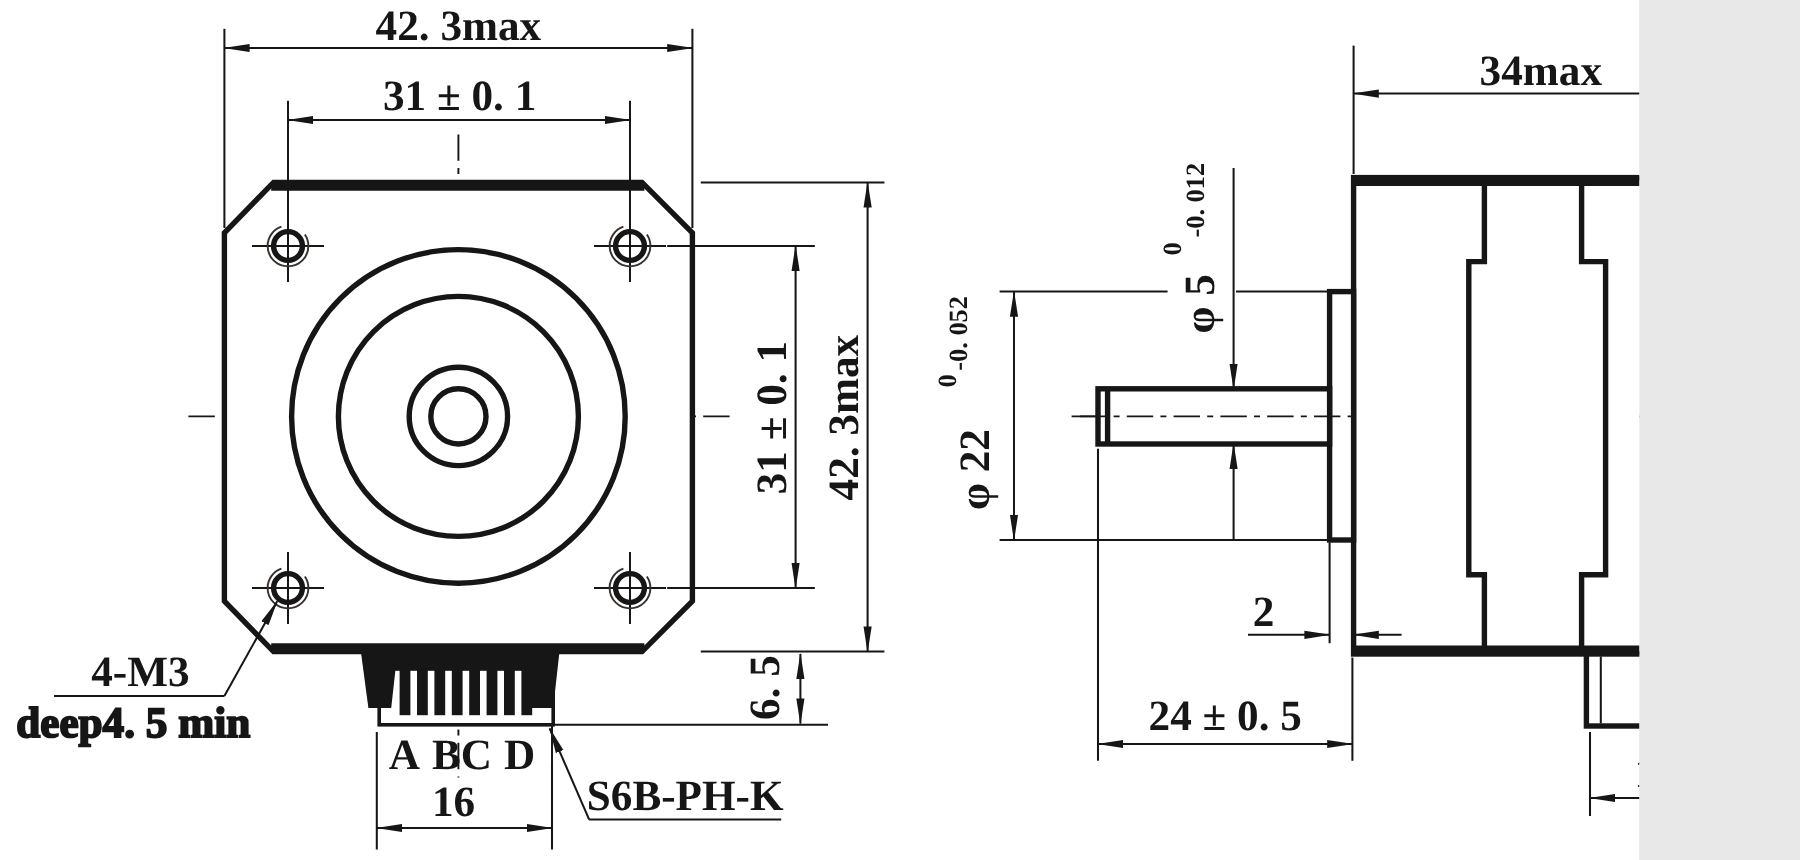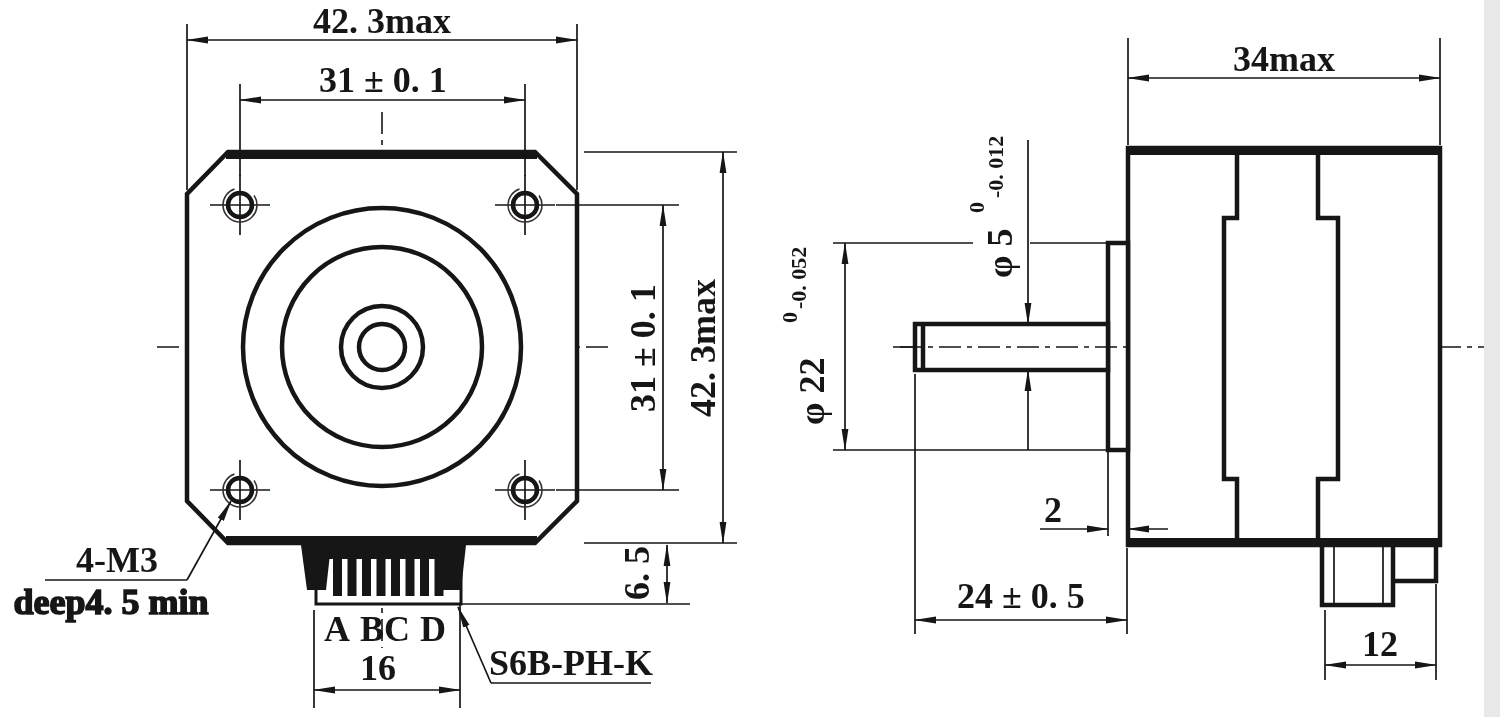--- a/index.html
+++ b/index.html
@@ -1,16 +1,16 @@
 <!DOCTYPE html>
 <html><head>
 <meta charset="utf-8">
 <style>
   html,body{margin:0;padding:0;background:#e8e8e8;}
-  .page{position:relative;width:1484px;height:717px;background:#ffffff;overflow:hidden;
+  .page{position:relative;width:1366px;height:717px;background:#ffffff;overflow:hidden;
         font-family:"Liberation Serif", serif;}
   svg{display:block;}
   .ol{fill:#ffffff;stroke:#161616;stroke-width:4.5;stroke-linejoin:miter;}
   .thick{stroke:#161616;stroke-width:8;}
   .med{stroke:#161616;stroke-width:4.5;fill:none;}
   .thin{stroke:#161616;stroke-width:1.7;fill:none;}
   .cl{stroke:#161616;stroke-width:1.6;fill:none;stroke-dasharray:22 6 5 6;}
   .thread{stroke:#3a3030;stroke-width:1.6;fill:none;stroke-dasharray:74 22;}
   .fillb{fill:#161616;stroke:none;}
   text.dim{font:700 36px "Liberation Serif", serif;fill:#161616;text-anchor:middle;}

